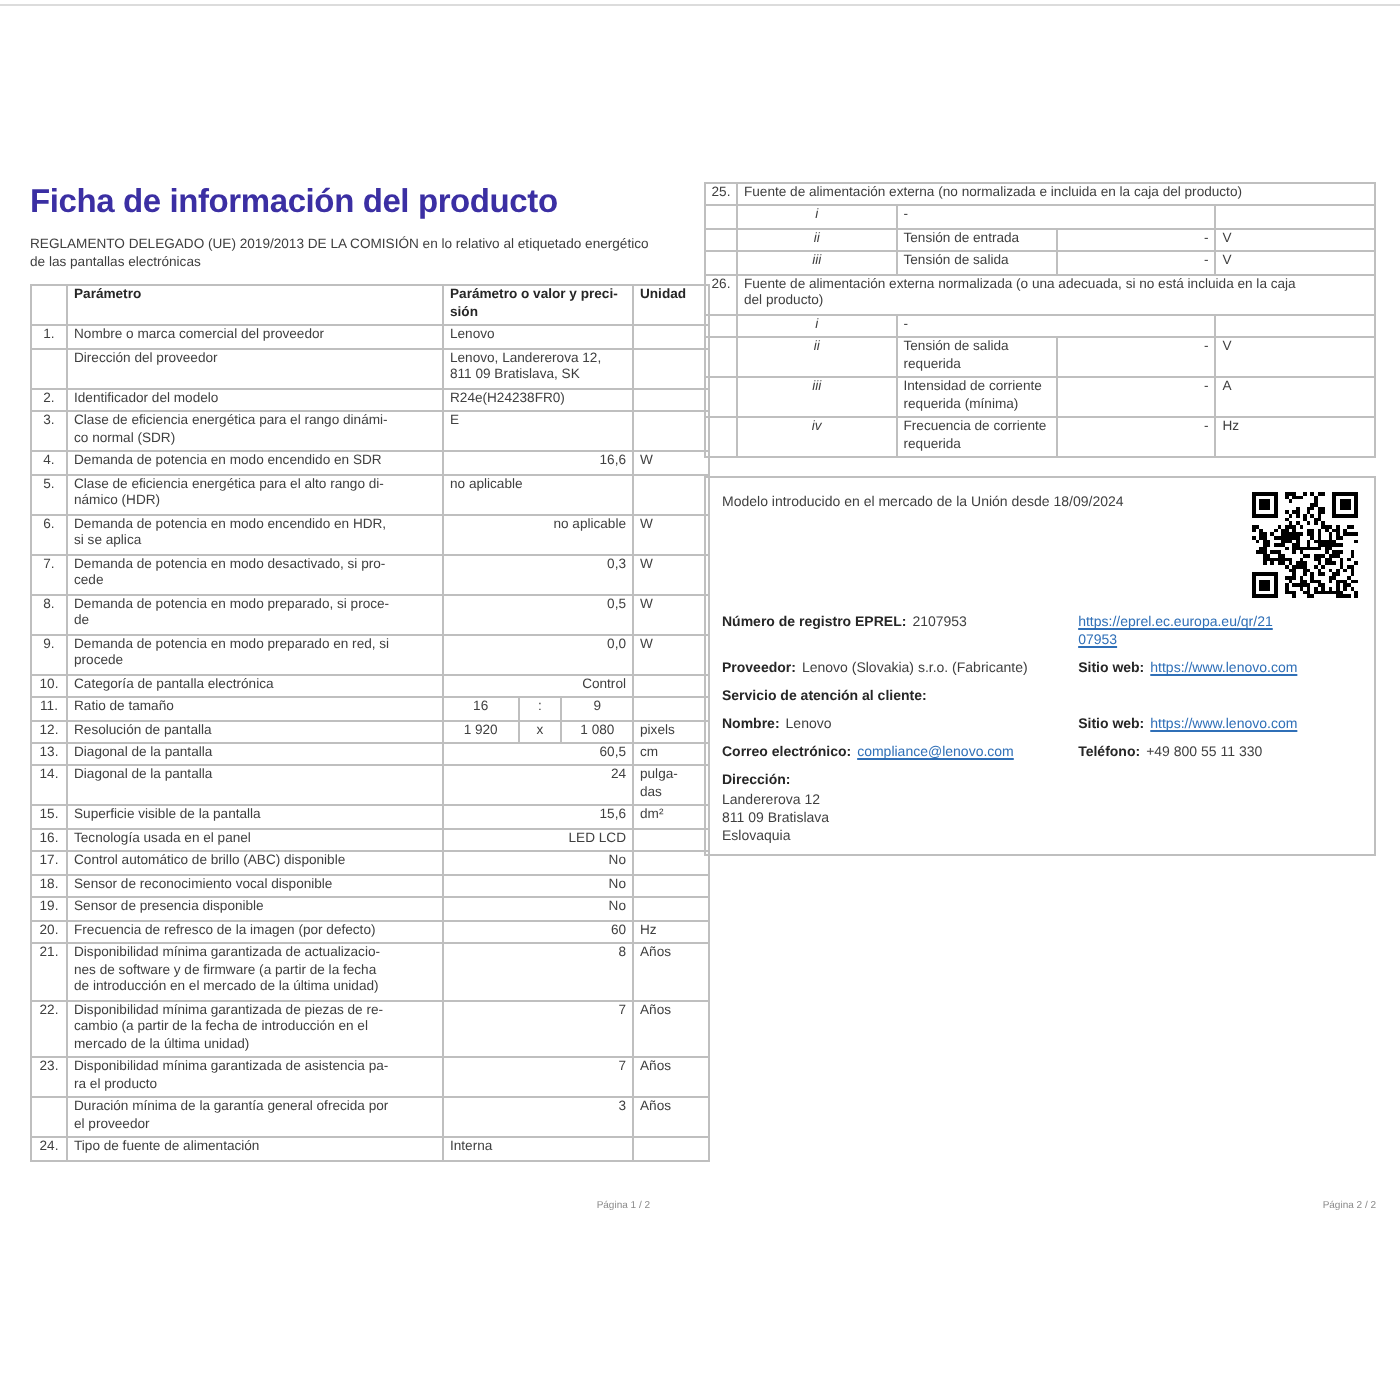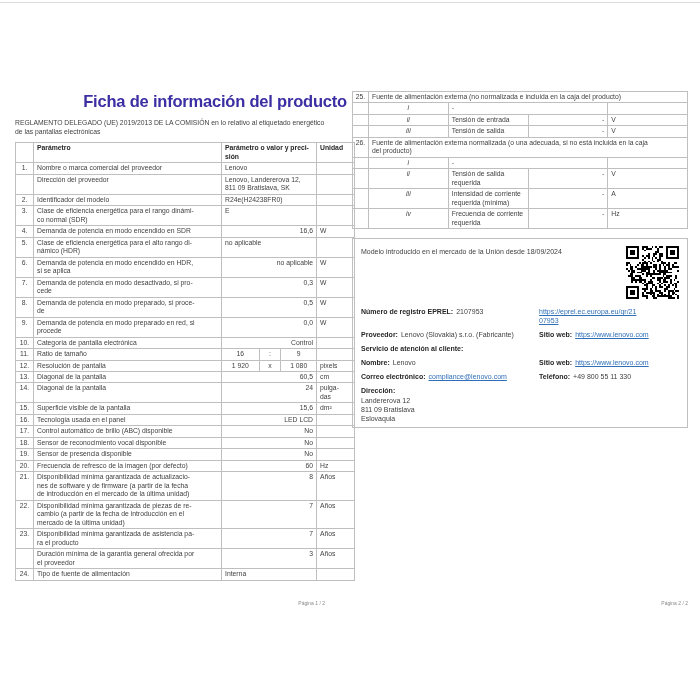--- a/index.html
+++ b/index.html
@@ -5,21 +5,21 @@
   html,body{margin:0;padding:0;overflow:hidden;}
   body{
     width:700px;height:700px;position:relative;background:#ffffff;
     font-family:"Liberation Sans", sans-serif;
     color:var(--text,#3f3f3f);
   }
   .top-rule{position:absolute;top:2px;left:0;width:700px;height:0;border-top:1px solid #dcdcdc;}
 
   
   .page1{position:absolute;left:15px;top:92px;width:332px;}
-  .doc-title{font-size:16.5px;font-weight:bold;color:var(--title,#3b2fa3);margin:0 0 7px 0;letter-spacing:-0.2px;text-align:right;}
+  .doc-title{font-size:16.5px;font-weight:bold;color:var(--title,#3b2fa3);margin:0 0 7px 0;letter-spacing:-0.2px;}
   .reg{font-size:6.8px;line-height:1.35;margin:0 0 6px 0;white-space:pre-line;color:var(--text,#3f3f3f);}
 
   table.spec{border-collapse:collapse;width:332px;table-layout:fixed;font-size:6.8px;line-height:1.25;}
   table.spec td,table.spec th{border:1px solid var(--border,#bfbfbf);padding:1px 3px;vertical-align:top;}
   table.spec th{font-weight:bold;text-align:left;color:#262626;white-space:pre-line;}
   .c-num{width:15px;text-align:center;padding-left:1px !important;padding-right:1px !important;}
   .c-label{width:181px;white-space:pre-line;}
   .c-value{width:88px;white-space:pre-line;}
   .c-unit{width:31px;white-space:pre-line;}
   .v-left{text-align:left;} .v-right{text-align:right;}

